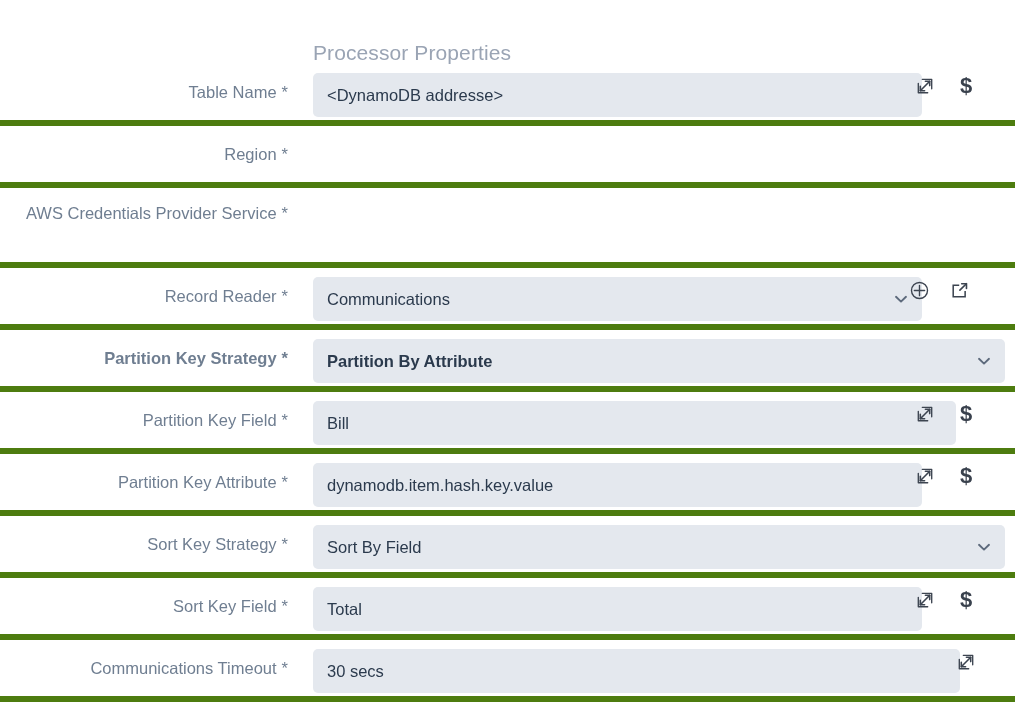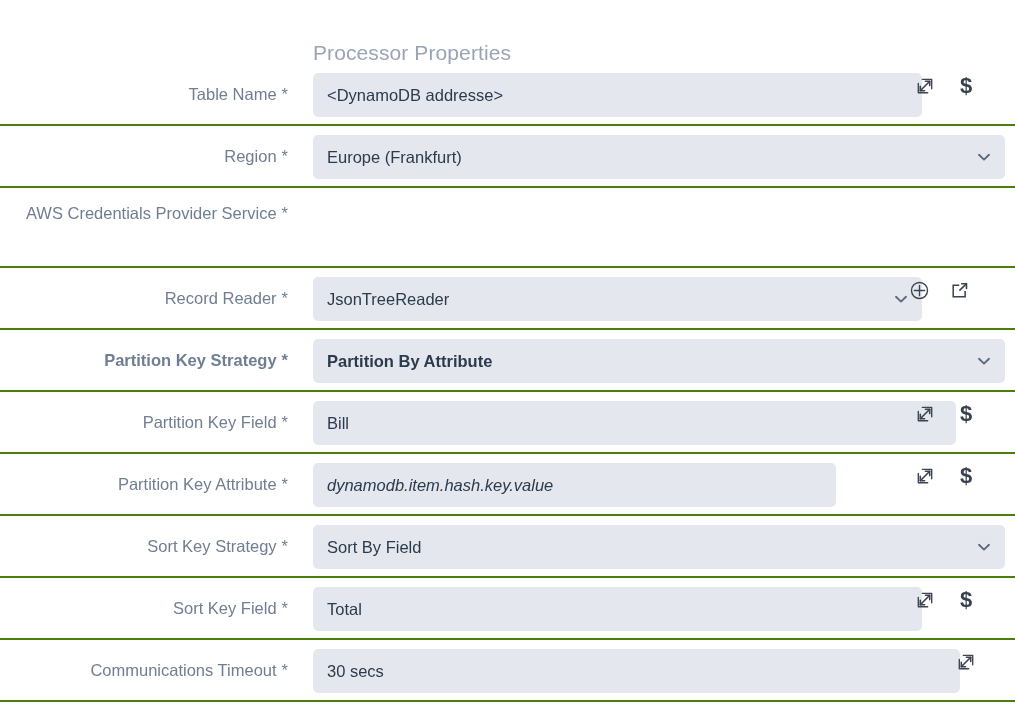--- a/index.html
+++ b/index.html
@@ -38,21 +38,21 @@
   .rows {
     position: absolute;
     left: 0;
     top: 64px;
     width: 1015px;
   }
 
   .prop-row {
     position: relative;
     width: 1015px;
-    border-bottom: 2px solid #4d7c0f;
+    border-bottom: 6px solid #4d7c0f;
     display: flex;
     align-items: flex-start;
     background: #ffffff;
   }
 
   
   .label-cell {
     width: 288px;
     min-width: 288px;
     padding-top: 0;
@@ -160,45 +160,35 @@
           <span class="icon-btn" style="position: absolute; left: 658px; top: 5px;">
             <span class="dollar">$</span>
           </span>
         </div>
       </div>
       <div class="prop-row" style="height: 62px;">
         <div class="label-cell">
           <span class="label-text">Region</span>
           <span class="req-star" style="margin-left: 5px;">*</span>
         </div>
-        <div class="control-cell">
-          <div class="field" style="width: 692px;">
-            <span class="value">Europe (Frankfurt)</span>
-            <span class="chevron">
-              <svg width="18" height="18" viewBox="0 0 18 18" fill="none" aria-hidden="true">
-                <path d="M4 6.8 L9 11.6 L14 6.8" stroke="#5d6a7c" stroke-width="1.9" stroke-linecap="round" stroke-linejoin="round" fill="none"></path>
-              </svg>
-            </span>
-          </div>
-        </div>
       </div>
       <div class="prop-row" style="height: 80px;">
         <div class="label-cell multi">
           <span class="label-text">AWS Credentials Provider Service</span>
           <span class="req-star" style="margin-left: 5px;">*</span>
         </div>
       </div>
       <div class="prop-row" style="height: 62px;">
         <div class="label-cell">
           <span class="label-text">Record Reader</span>
           <span class="req-star" style="margin-left: 5px;">*</span>
         </div>
         <div class="control-cell">
           <div class="field" style="width: 609px;">
-            <span class="value">JsonTreeReader</span>
+            <span class="value">Communications</span>
             <span class="chevron">
               <svg width="18" height="18" viewBox="0 0 18 18" fill="none" aria-hidden="true">
                 <path d="M4 6.8 L9 11.6 L14 6.8" stroke="#5d6a7c" stroke-width="1.9" stroke-linecap="round" stroke-linejoin="round" fill="none"></path>
               </svg>
             </span>
           </div>
           <span class="icon-btn" style="position: absolute; left: 611px; top: 5px;">
             <svg width="21" height="21" viewBox="0 0 22 22" fill="none" aria-hidden="true">
               <circle cx="11" cy="11" r="8.4" stroke="#3c4450" stroke-width="1.45" fill="none"></circle>
               <path d="M11 5.6 L11 16.4 M5.6 11 L16.4 11" stroke="#3c4450" stroke-width="1.45" stroke-linecap="round"></path>
@@ -251,21 +241,21 @@
             <span class="dollar">$</span>
           </span>
         </div>
       </div>
       <div class="prop-row" style="height: 62px;">
         <div class="label-cell">
           <span class="label-text">Partition Key Attribute</span>
           <span class="req-star" style="margin-left: 5px;">*</span>
         </div>
         <div class="control-cell">
-          <div class="field" style="width: 523px; font-style: italic;">
+          <div class="field" style="width: 609px;">
             <span class="value">dynamodb.item.hash.key.value</span>
           </div>
           <span class="icon-btn" style="position: absolute; left: 617px; top: 5px;">
             <svg width="20" height="20" viewBox="0 0 20 20" fill="none" aria-hidden="true">
               <path d="M7.3 3.3 L16.7 3.3 L16.7 12.7" stroke="#3c4450" stroke-width="1.35" fill="none" stroke-linecap="round" stroke-linejoin="round"></path>
               <path d="M12.7 16.7 L3.3 16.7 L3.3 7.3" stroke="#3c4450" stroke-width="1.35" fill="none" stroke-linecap="round" stroke-linejoin="round"></path>
               <path d="M5.3 14.7 L14.7 5.3" stroke="#3c4450" stroke-width="1.6" stroke-linecap="round"></path>
               <path d="M14.7 5.3 L10.4 5.3 M14.7 5.3 L14.7 9.6" stroke="#3c4450" stroke-width="1.6" stroke-linecap="round" stroke-linejoin="round"></path>
               <path d="M5.3 14.7 L9.6 14.7 M5.3 14.7 L5.3 10.4" stroke="#3c4450" stroke-width="1.6" stroke-linecap="round" stroke-linejoin="round"></path>
             </svg>

